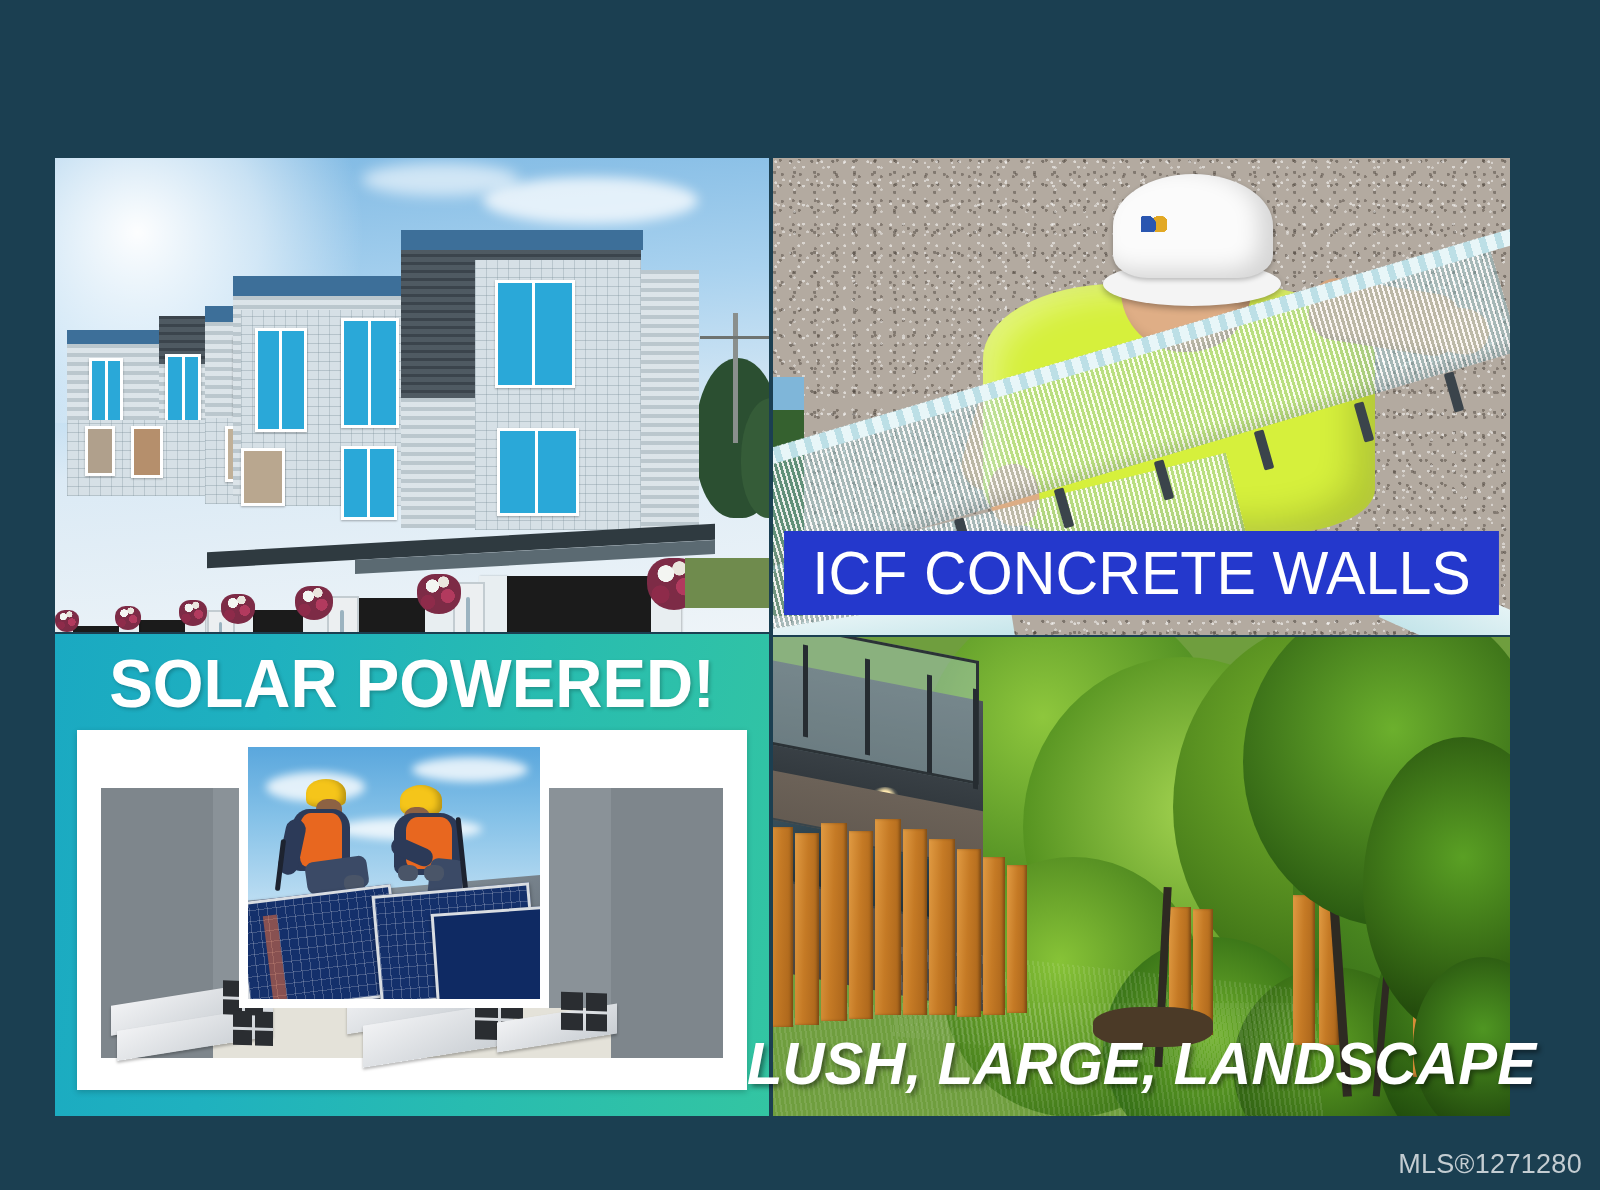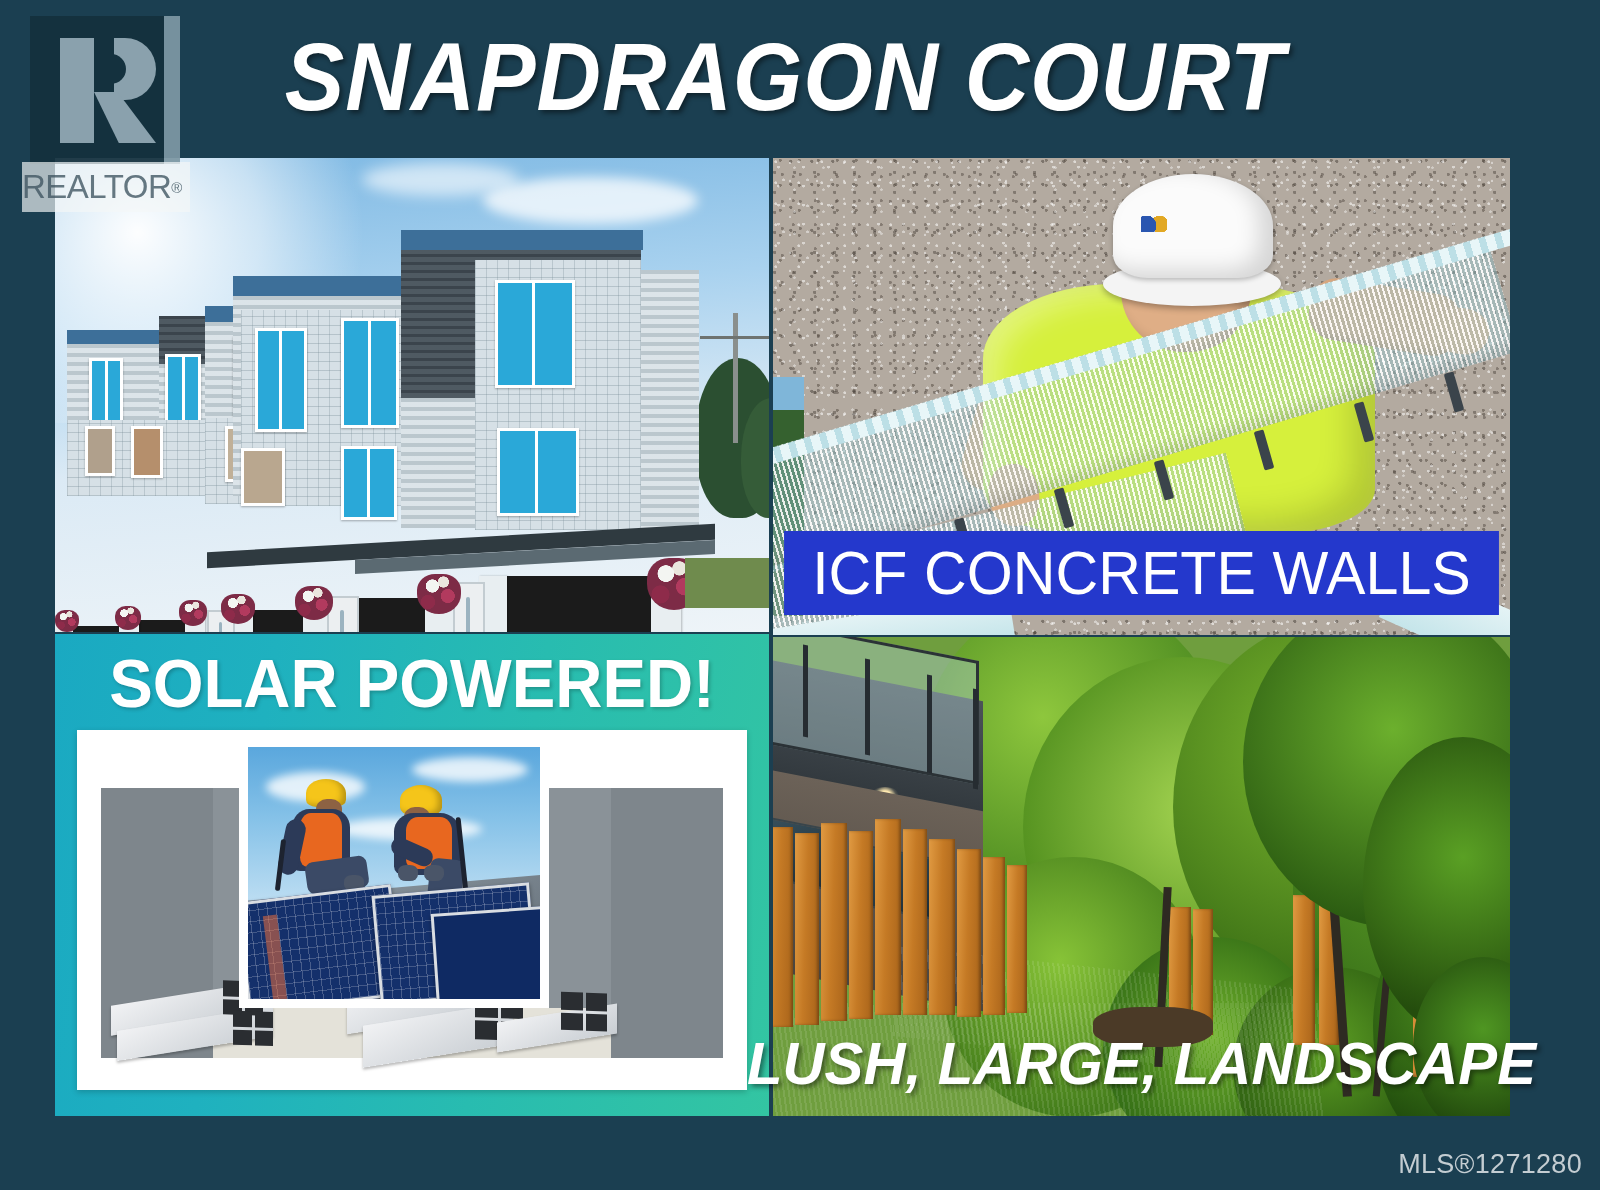--- a/index.html
+++ b/index.html
@@ -220,38 +220,21 @@
   #mls{
     position:absolute;right:18px;bottom:10px;
     color:#c4cdd2;font-size:27px;letter-spacing:.3px;
   }
 </style>
 </head>
 <body>
 
 <div id="flyer">
 
-  <div id="header">
-    <div id="title">SNAPDRAGON COURT</div>
-  </div>
-
-  <div id="realtor">
-    <div class="rbox">
-      <div class="rbar"></div>
-      <div class="rbowl"></div>
-      <div class="rhole"></div>
-      <div class="rstem"></div>
-      <div class="rleg"></div>
-      <div class="rside"></div>
-    </div>
-    <div class="rtext">
-      <span>REALTOR</span>
-        <sup>®</sup>
-    </div>
-  </div>
+
 
   <div class="cell" id="cellTL">
     <div class="sky"></div>
     <div class="sunglow"></div>
     <div class="cloudA"></div>
     <div class="cloudB"></div>
 
     <div class="tree" style="left:640px;top:200px;width:86px;height:160px;background:#2b4f31;"></div>
     <div class="tree" style="left:686px;top:240px;width:60px;height:120px;background:#355c38;"></div>
     <div class="pole" style="left:678px;top:155px;width:5px;height:130px;"></div>

